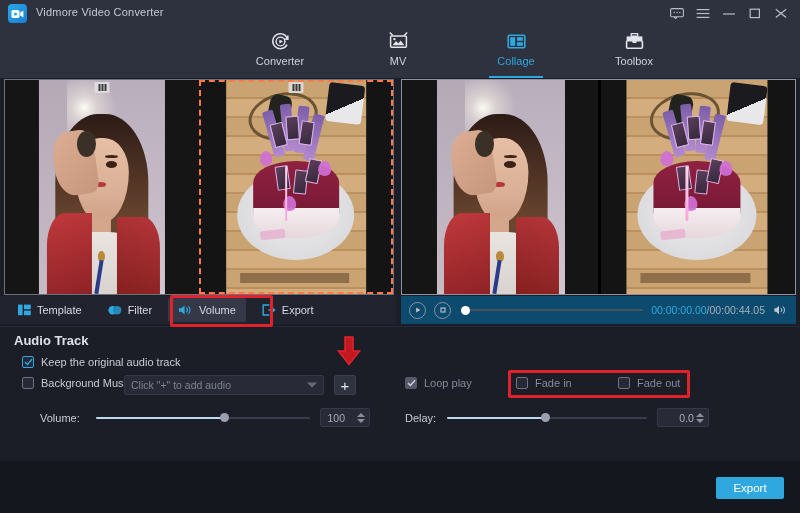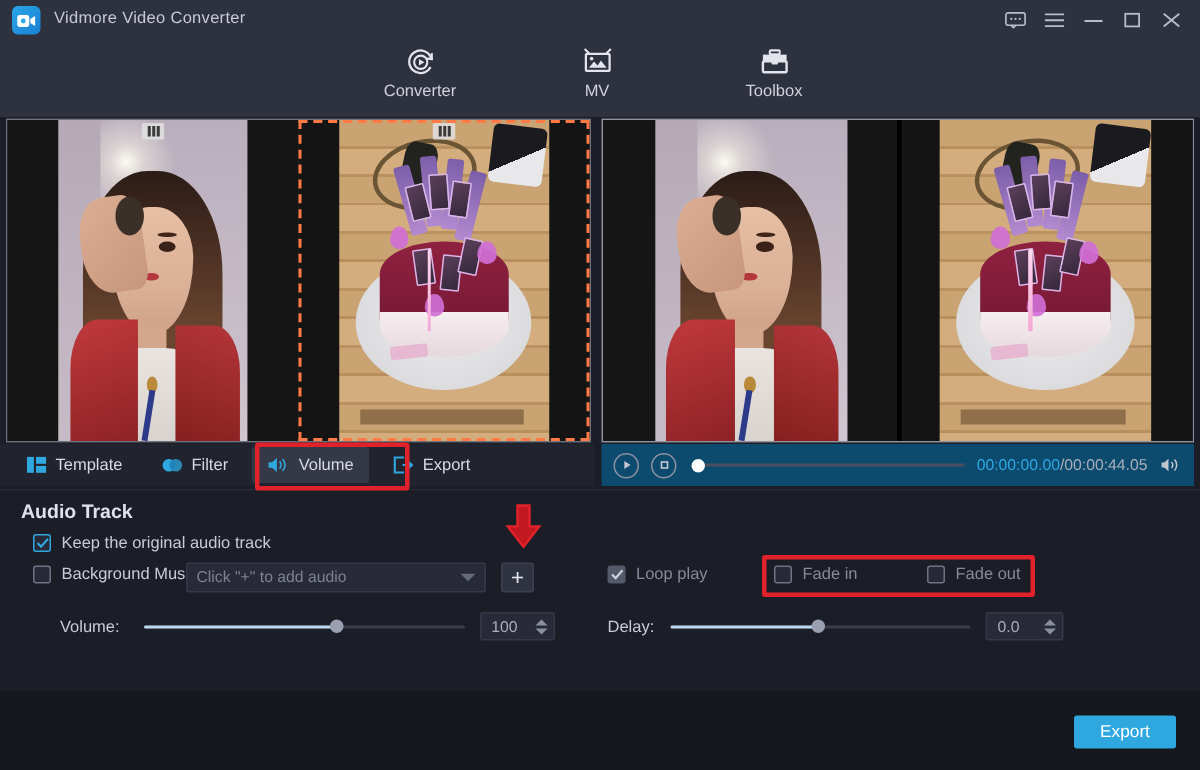--- a/index.html
+++ b/index.html
@@ -335,20 +335,31 @@
       <div class="nav-item">
         <div class="nav-icon">
           <svg width="21" height="21" viewBox="0 0 21 21">
               <path d="M4.8 4.6 L1.8 1.6 M16.2 4.6 L19.2 1.6" stroke="currentColor" stroke-width="1.4" fill="none"></path>
               <rect x="2.6" y="4.9" width="15.8" height="11.4" rx="1" fill="none" stroke="currentColor" stroke-width="1.5"></rect>
               <path d="M4.6 14.2 L8 10 L10.4 12.6 L12.6 9.4 L16.4 14.2 Z" fill="currentColor"></path>
               <circle cx="6.4" cy="8.1" r="1.2" fill="currentColor"></circle>
             </svg>
         </div>
         <div class="nav-label">MV</div>
+      </div>
+      <div class="nav-item active">
+        <div class="nav-icon">
+          <svg width="21" height="21" viewBox="0 0 21 21">
+              <rect x="2.2" y="4.2" width="16.6" height="12.6" rx="1.2" fill="none" stroke="currentColor" stroke-width="1.6"></rect>
+              <rect x="4.2" y="6.2" width="5" height="8.6" fill="currentColor"></rect>
+              <rect x="11" y="6.2" width="5.8" height="3.6" fill="currentColor"></rect>
+              <rect x="11" y="11.2" width="5.8" height="3.6" fill="currentColor"></rect>
+            </svg>
+        </div>
+        <div class="nav-label">Collage</div>
       </div>
       <div class="nav-item">
         <div class="nav-icon">
           <svg width="21" height="21" viewBox="0 0 21 21">
               <rect x="7.2" y="2.6" width="6.6" height="2.6" rx=".6" fill="none" stroke="currentColor" stroke-width="1.4"></rect>
               <rect x="2.6" y="5.4" width="15.8" height="4" fill="currentColor"></rect>
               <rect x="2.6" y="9.8" width="15.8" height="7.4" rx="1" fill="none" stroke="currentColor" stroke-width="1.6"></rect>
               <rect x="8.4" y="8.6" width="4.2" height="3.4" rx=".8" fill="currentColor"></rect>
             </svg>
         </div>
@@ -612,21 +623,21 @@
       <span class="lbl dim">Fade out</span>
     </div>
 
     <div class="row" style="left:405px; top:81px; width:330px;">
       <span class="lbl" style="margin-left:0;width:42px;">Delay:</span>
       <div class="slider" style="width:200px;">
         <div class="sl-track"></div>
         <div class="sl-fill" style="width:49%"></div>
         <div class="sl-knob" style="left:calc(49% - 4px)"></div>
       </div>
-      <div class="spin" style="margin-left:10px;">
+      <div class="spin" style="margin-left:10px;justify-content:center;">
         <span class="val">0.0</span>
         <span class="arrows">
             <span class="up"></span>
             <span class="dn"></span>
           </span>
       </div>
     </div>
   </div>
 
   <div class="footer"></div>

